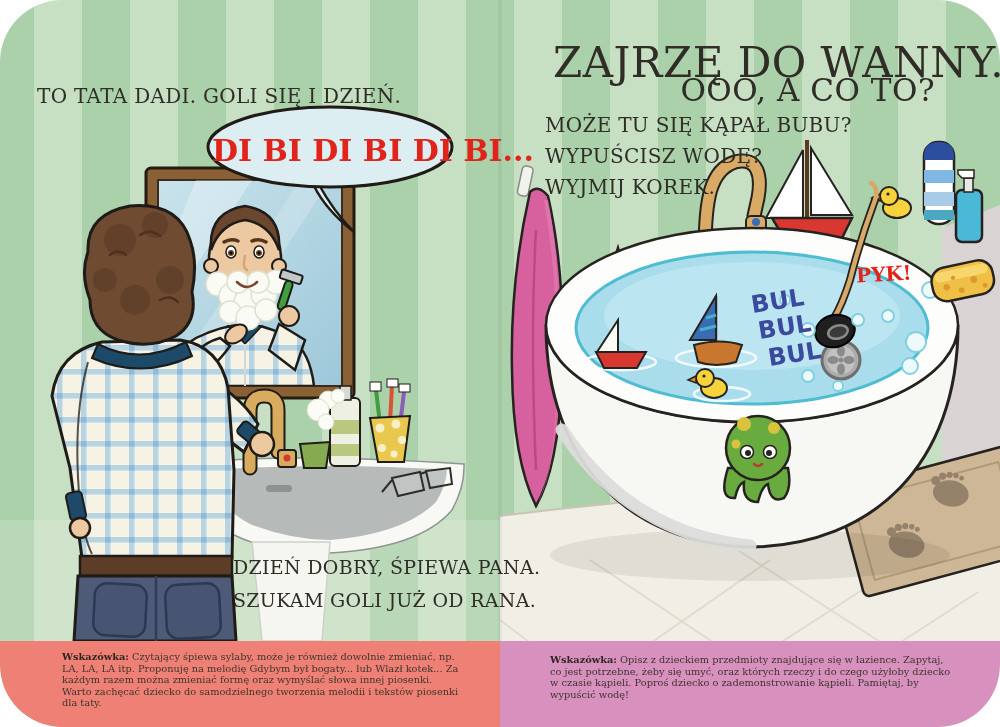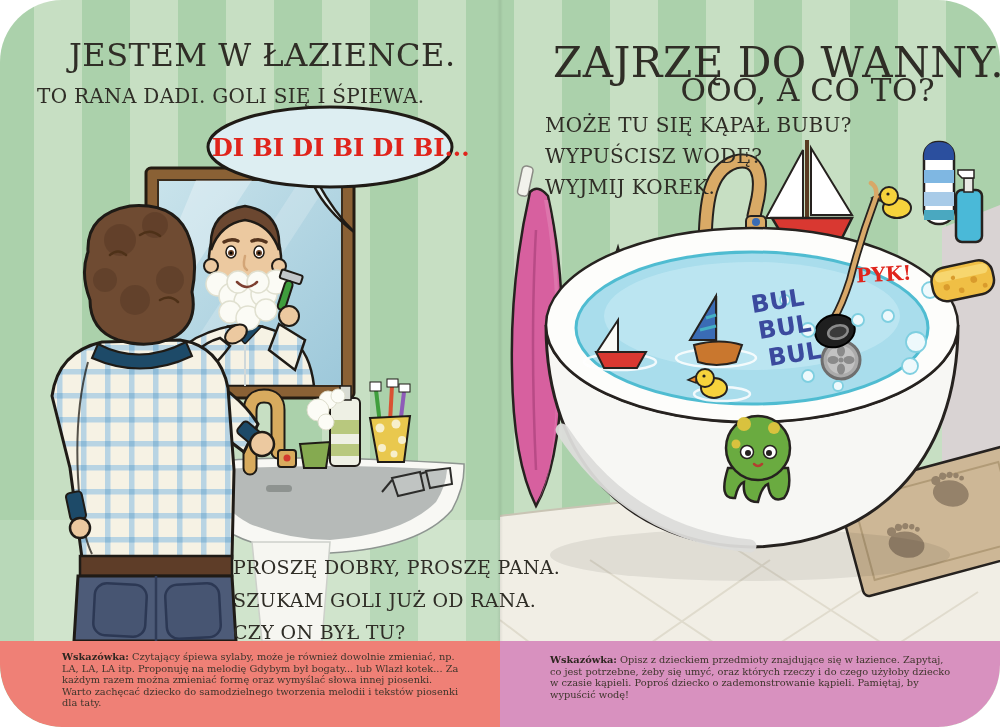--- a/index.html
+++ b/index.html
@@ -10,21 +10,21 @@
     background-position:-14px 0;
     font-family:"DejaVu Serif","Liberation Serif",serif;
   }
   svg.art{position:absolute;top:0;}
   .wainscot{position:absolute;left:0;top:520px;width:500px;height:121px;background:rgba(255,255,255,.16);}
   .seam{position:absolute;left:497px;top:0;width:6px;height:727px;
     background:linear-gradient(90deg,rgba(0,0,0,0),rgba(0,0,0,.07),rgba(0,0,0,0));}
   .t{position:absolute;color:#2f2d26;white-space:nowrap;}
   .l-title{left:69px;top:36px;width:372px;text-align:center;font-size:32px;letter-spacing:.5px;}
   .l-sub{left:37px;top:84px;font-size:20px;letter-spacing:.3px;}
-  .bubble-text{left:212px;top:133px;width:236px;text-align:center;font-size:24px;font-weight:bold;color:#e0241c;}
+  .bubble-text{left:212px;top:133px;width:236px;text-align:center;font-size:30px;font-weight:bold;color:#e0241c;}
   .rhyme{left:233px;top:551px;font-size:19px;line-height:32.5px;letter-spacing:.3px;}
   .r-title1{left:553px;top:38px;font-size:42px;letter-spacing:.5px;}
   .r-title2{left:650px;top:72px;width:285px;text-align:right;font-size:31px;letter-spacing:.5px;}
   .r-lines{left:545px;top:110px;font-size:20px;line-height:31px;letter-spacing:.3px;}
   .hint-band{position:absolute;top:641px;width:500px;height:86px;}
   .hint-left{left:0;background:#ef8076;border-bottom-left-radius:62px;padding-left:15px;}
   .hint-right{left:500px;background:#d891bf;border-bottom-right-radius:62px;}
   .hint-text{position:absolute;font-size:9.8px;line-height:11.6px;color:#3e352c;white-space:normal;}
   .hint-text b{color:#2e2620;}
   .ht-l{left:62px;top:10px;width:398px;}
@@ -362,27 +362,25 @@
           <circle cx="460" cy="290" r="2.8"></circle>
           <circle cx="474" cy="282" r="3.4"></circle>
         <circle cx="484" cy="290" r="2.4"></circle>
           <circle cx="454" cy="276" r="2.2"></circle>
       </g>
     </g>
   </svg>
 
   <div class="seam"></div>
 
-  <div class="t l-title">JESTEM W ŁAZIENCE.</div>
-  <div class="t l-sub">TO RANA DADI. GOLI SIĘ I ŚPIEWA.</div>
+  <div class="t l-sub">TO TATA DADI. GOLI SIĘ I DZIEŃ.</div>
   <div class="t bubble-text">DI BI DI BI DI BI...</div>
   <div class="t rhyme">
-    <div>PROSZĘ DOBRY, PROSZĘ PANA.</div>
+    <div>DZIEŃ DOBRY, ŚPIEWA PANA.</div>
     <div>SZUKAM GOLI JUŻ OD RANA.</div>
-    <div>CZY ON BYŁ TU?</div>
   </div>
 
   <div class="t r-title1">ZAJRZĘ DO WANNY.</div>
   <div class="t r-lines">
     <div>MOŻE TU SIĘ KĄPAŁ BUBU?</div>
     <div>WYPUŚCISZ WODĘ?</div>
     <div>WYJMIJ KOREK.</div>
   </div>
   <div class="t r-title2">OOO, A CO TO?</div>
 

